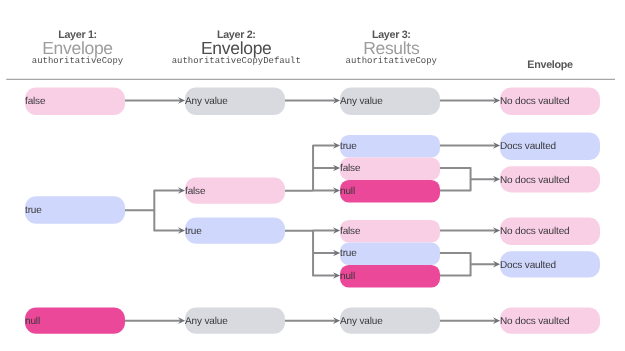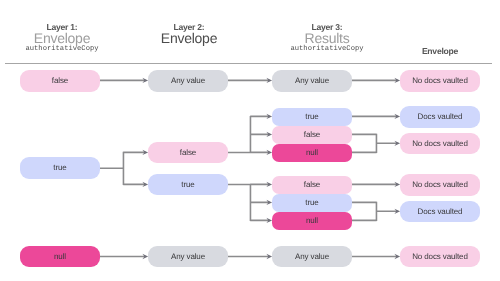--- a/index.html
+++ b/index.html
@@ -13,21 +13,21 @@
   .hdr .t1{font-size:8.6px;font-weight:bold;color:#565656;letter-spacing:-0.25px;line-height:11.4px;}
   .hdr .t2{font-size:14px;color:#9d9d9d;letter-spacing:-0.25px;line-height:11.4px;}
   .hdr .t2.dark{color:#4c4c4c;}
   .hdr .t3{font-size:7.15px;font-family:"Liberation Mono",monospace;color:#4c4c4c;letter-spacing:0.02px;line-height:11.4px;}
   .hdr .t3.b{font-weight:normal;}
   .hdr .ln{display:block;}
 
   .rule{position:absolute;background:#a6a6a6;height:1px;}
 
   .node{position:absolute;border-radius:9px;display:flex;align-items:center;
-        justify-content:center;font-size:8px;color:#38383a;letter-spacing:-0.12px;
+        justify-content:flex-start;font-size:8px;color:#38383a;letter-spacing:-0.12px;
         white-space:nowrap;}
   .small{border-radius:7px;}
   .pink{background:#f9cfe6;}
   .blue{background:#cfd7fc;}
   .green{background:#ec4899;}
   .grey{background:#d8dae0;}
 
   svg.edges{position:absolute;left:0;top:0;width:500px;height:281px;overflow:visible;}
   svg.edges path, svg.edges line{stroke:#8b8b8d;stroke-width:1.6;fill:none;
       stroke-linecap:butt;stroke-linejoin:miter;}
@@ -40,23 +40,24 @@
 
   <div class="hdr" style="left:2px;top:21.5px;width:120px;">
     <span class="ln t1">Layer 1:</span>
     <span class="ln t2">Envelope</span>
     <span class="ln t3">authoritativeCopy</span>
   </div>
 
   <div class="hdr" style="left:129px;top:21.5px;width:120px;">
     <span class="ln t1">Layer 2:</span>
     <span class="ln t2 dark">Envelope</span>
-  </div>
-
-  <div class="hdr" style="left:267px;top:21.5px;width:120px;">
+    <span class="ln t3 b">authoritativeCopyDefault</span>
+  </div>
+
+  <div class="hdr" style="left:253px;top:21.5px;width:120px;">
     <span class="ln t1">Layer 3:</span>
     <span class="ln t2">Results</span>
     <span class="ln t3 b">authoritativeCopy</span>
   </div>
 
   <div class="hdr" style="left:380px;top:46px;width:120px;">
     <span class="ln t1">Envelope</span>
   </div>
 
   <div class="rule" style="left:5px;top:63px;width:487px;"></div>

